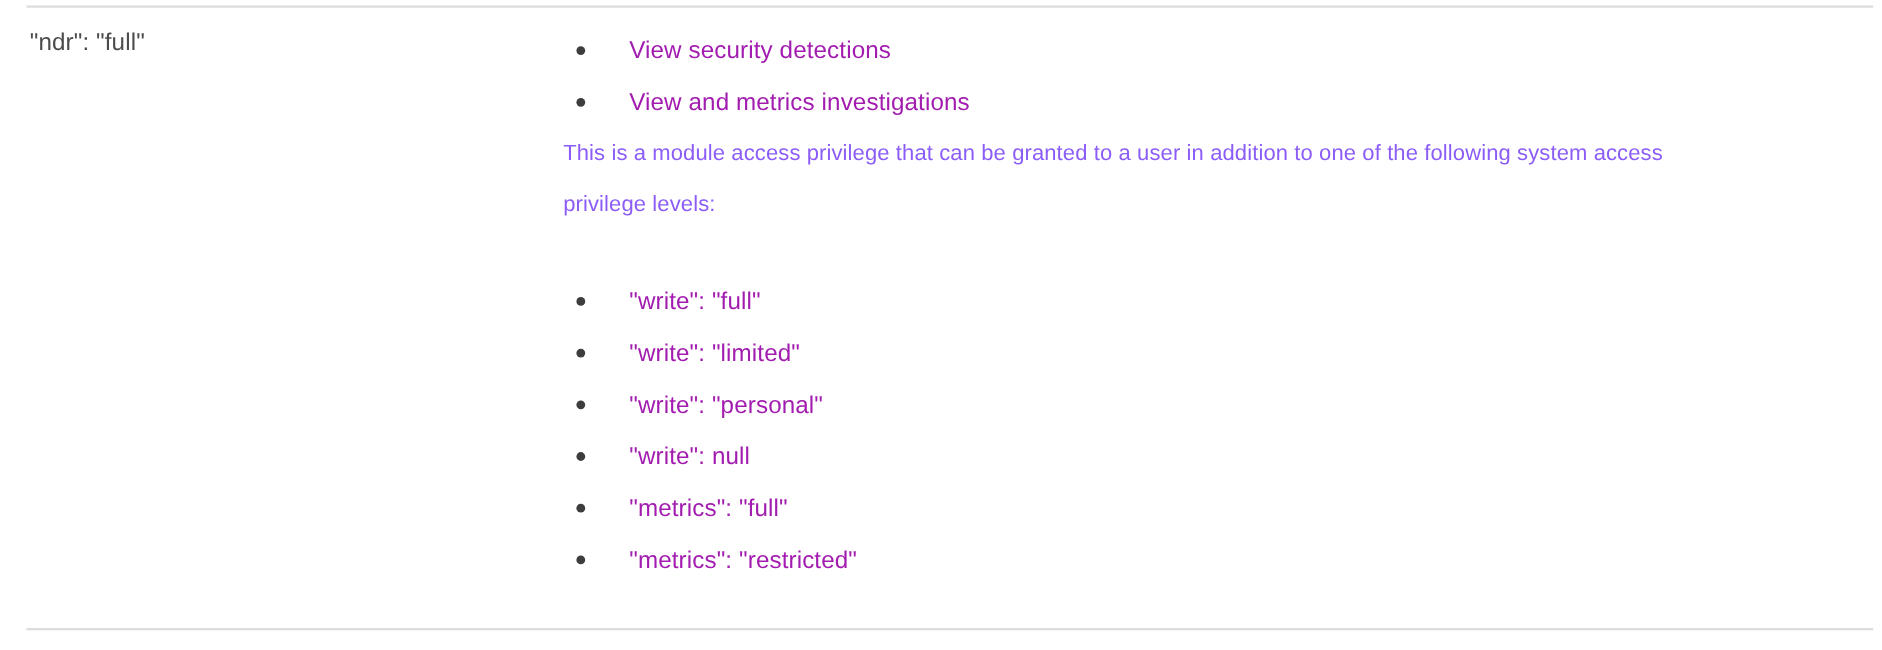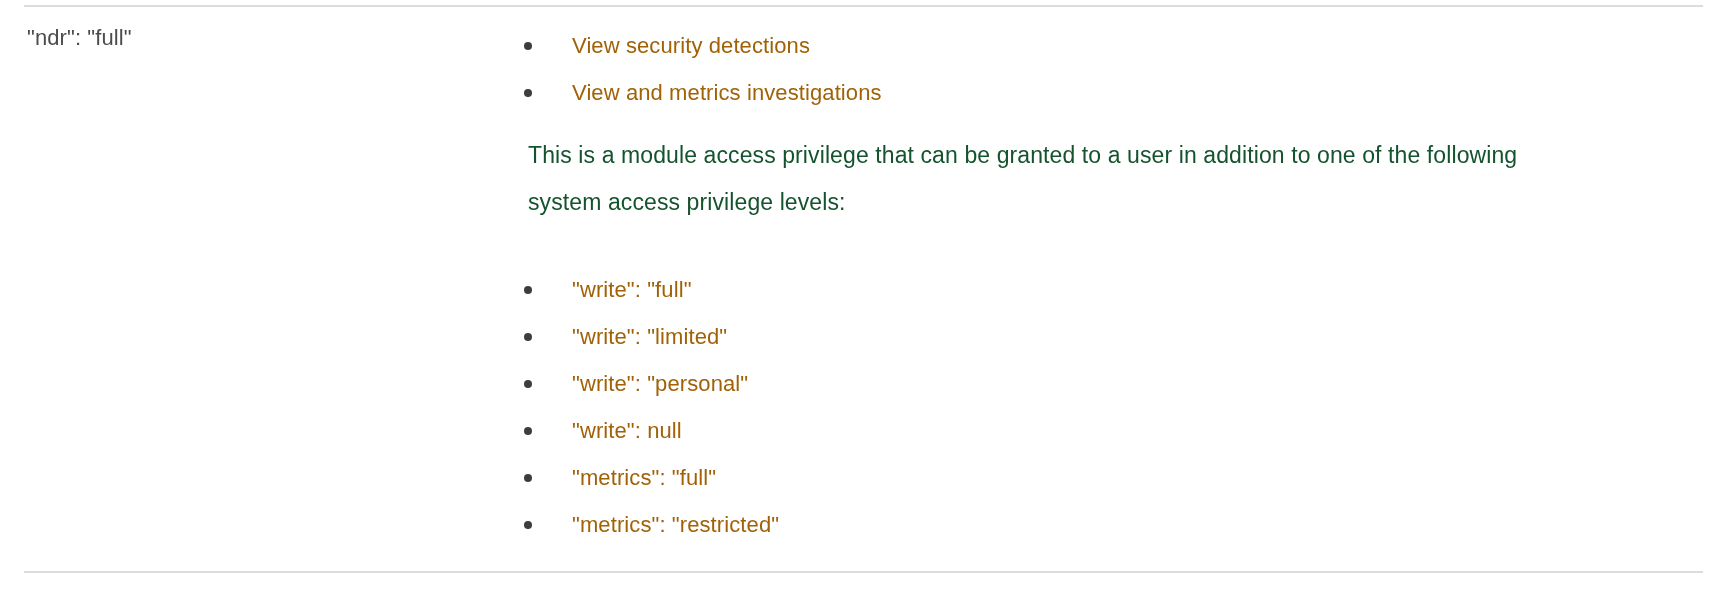--- a/index.html
+++ b/index.html
@@ -67,40 +67,40 @@
 
   ul.bullets.second {
     margin-top: 40px;
   }
 
   ul.bullets li {
     position: relative;
     padding-left: 60px;
     font-size: 22px;
     line-height: 47px;
-    color: #a16207;
+    color: #a21caf;
     letter-spacing: 0.1px;
     white-space: nowrap;
   }
 
   ul.bullets li .dot {
     position: absolute;
     left: 12px;
     top: 20px;
     width: 8px;
     height: 8px;
     border-radius: 50%;
     background: #3d3d3d;
   }
 
   p.para {
-    margin: 16px;
-    font-size: 23px;
+    margin: 0;
+    font-size: 20px;
     line-height: 47px;
-    color: #14532d;
+    color: #8b5cf6;
     letter-spacing: 0.1px;
     max-width: 1000px;
   }
 </style>
 </head>
 <body>
 
 <div class="doc-table">
 
   <div class="rule rule-top"></div>

